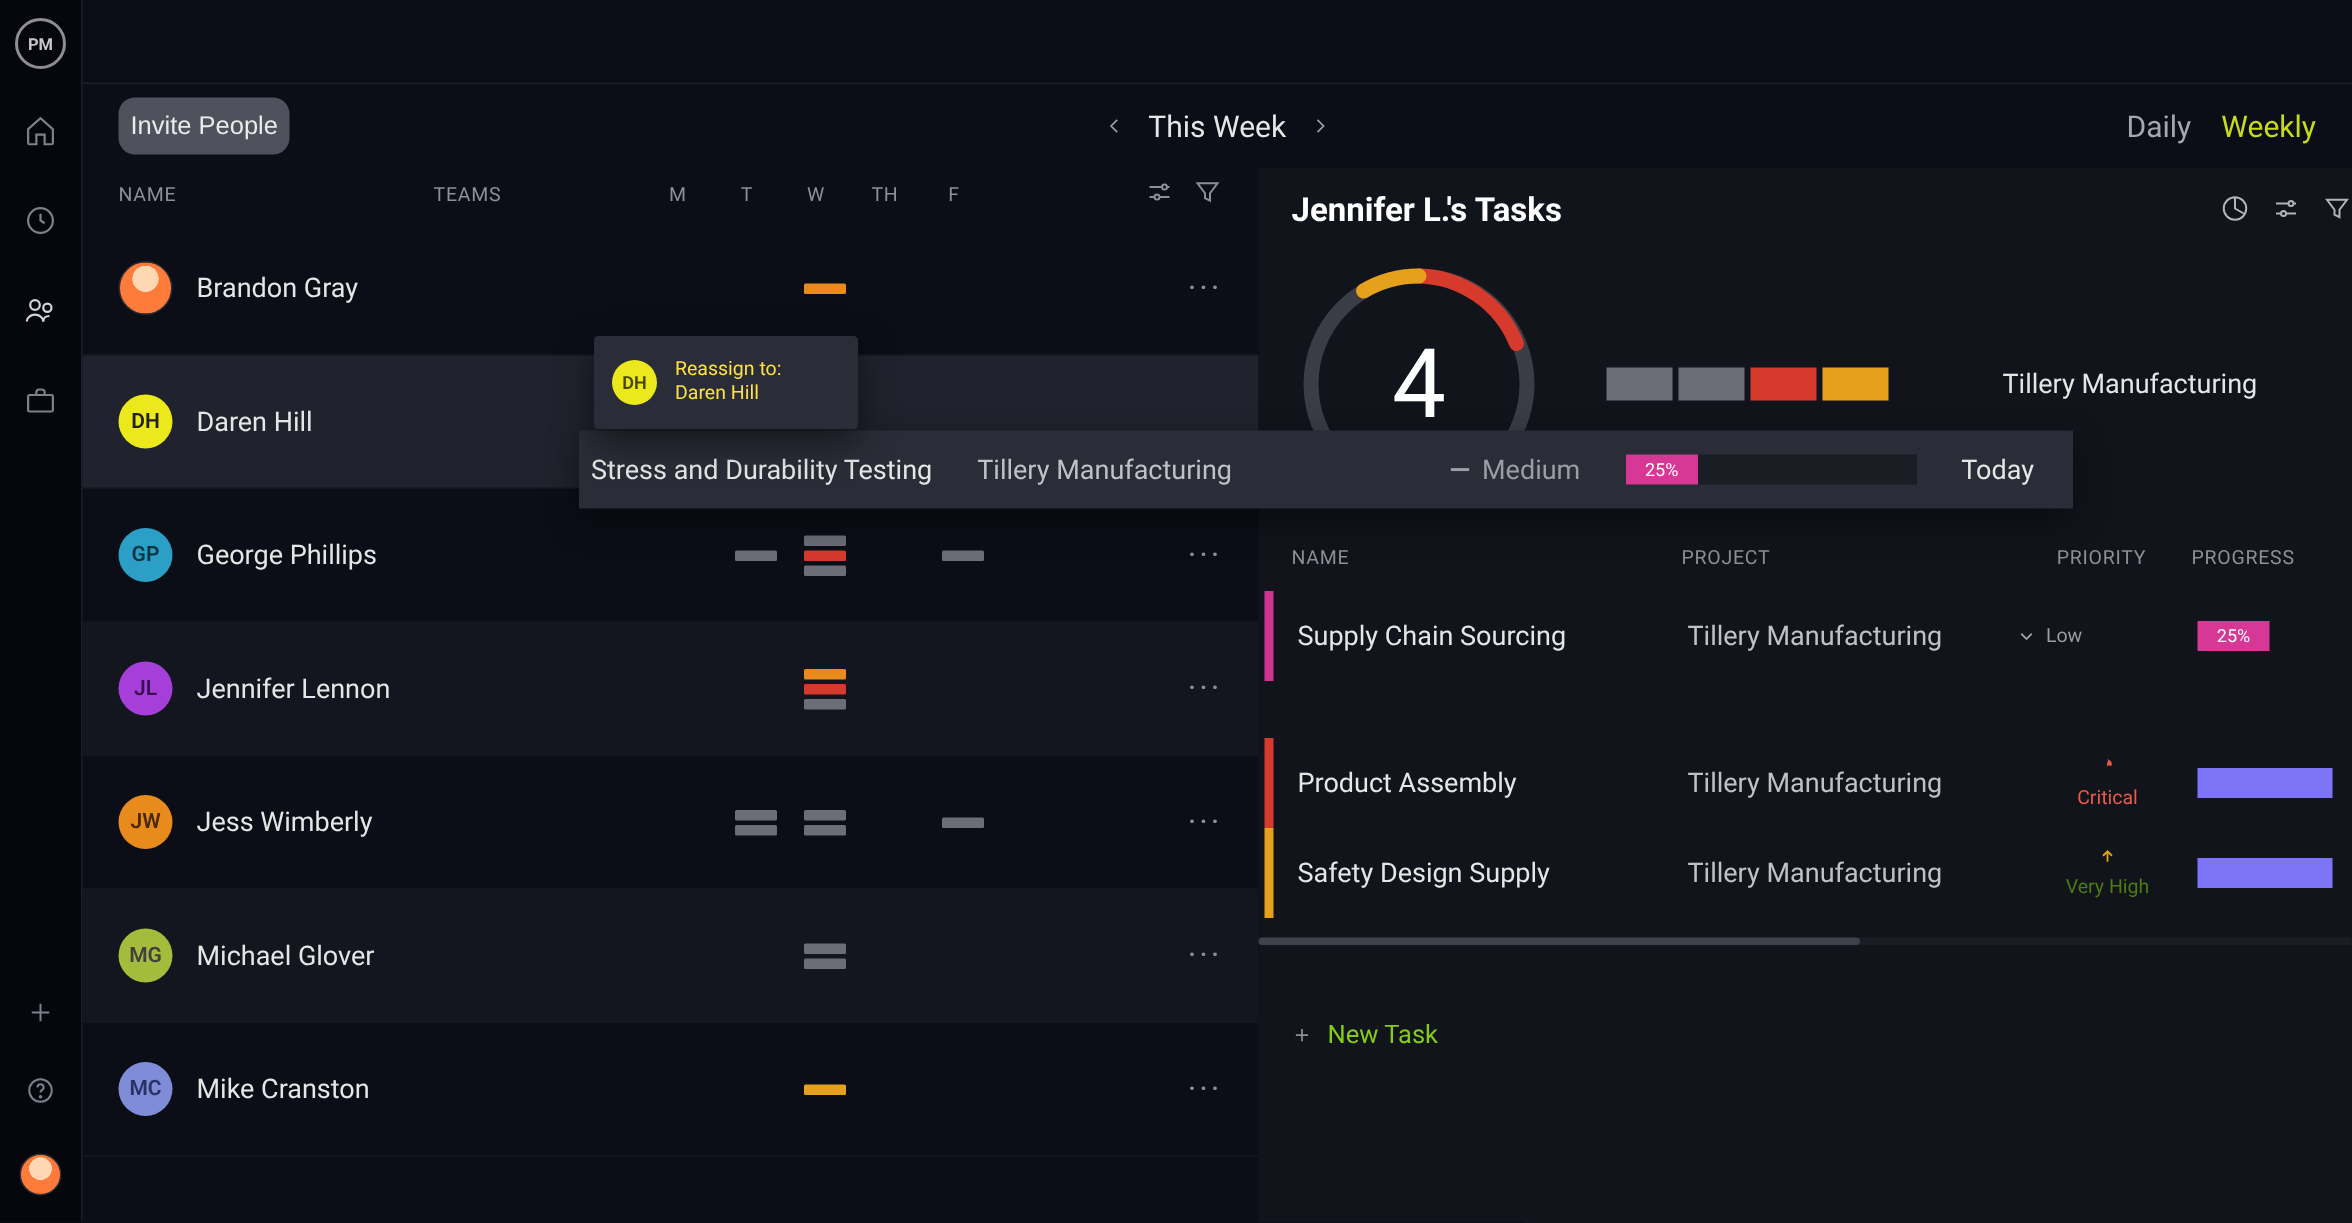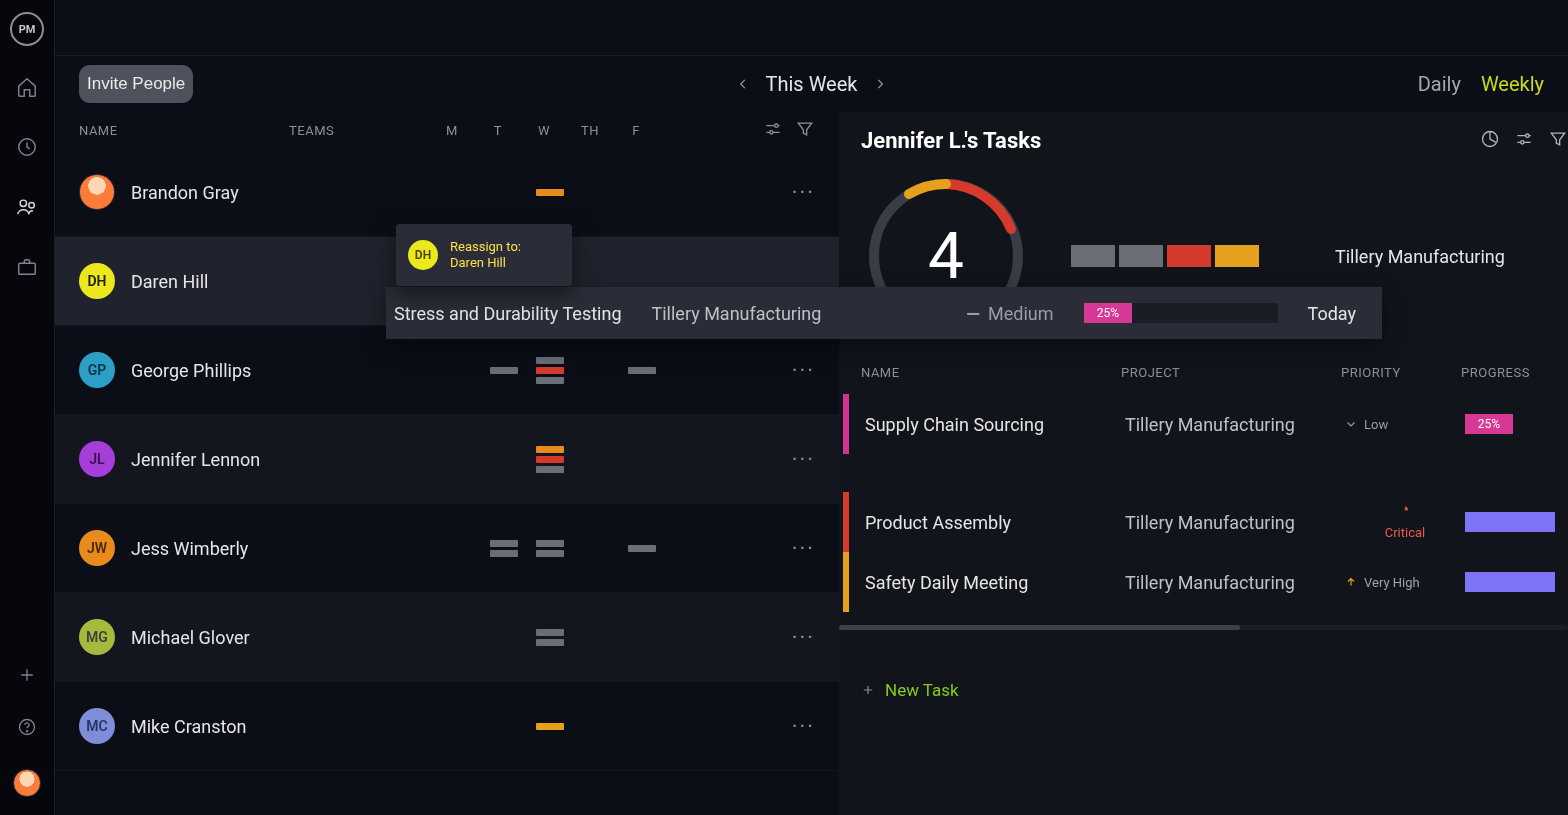--- a/index.html
+++ b/index.html
@@ -194,41 +194,41 @@
 .reassign .sm-av { width:30px; height:30px; border-radius:50%; background:#ebe81c; display:flex; align-items:center; justify-content:center; font-size:12px; font-weight:600; color:#4b4300;}
 .reassign .rt { font-size:13px; color:#fde047; line-height:1.25; }
 
 .task-cols {
   display:flex; margin-top:24px;
   color:#8d8f96; font-size:13px; letter-spacing:0.5px;
   padding-right:18px;
 }
 .task-cols .tc-name { width:260px; }
 .task-cols .tc-proj { width:220px; }
-.task-cols .tc-prio { width:120px; }
+.task-cols .tc-prio { width:120px;text-align:center; }
 .task-cols .tc-prog { }
 
 .task-row {
   display:flex; align-items:center;
   height:60px;
   border-left:4px solid transparent;
   padding-left:0;
   position:relative;
 }
 .task-row .border-l { position:absolute; left:-22px; top:0; bottom:0; width:6px; }
 .bl-pink { background:#d23291; }
 .bl-red { background:#d53a2d; }
 .bl-orange { background:#e5a01c; }
 .task-row.spaced { margin-top:38px; }
 .tr-name { width:260px; font-size:18px; color:#e6e6e6; }
 .tr-proj { width:220px; font-size:18px; color:#c0c1c6; }
 .tr-prio { width:120px; font-size:13px; display:flex; align-items:center; gap:7px; }
 .prio-low { color:#9b9da4; }
 .prio-crit { color:#ec5a47;flex-direction:column; }
-.prio-vhigh { color:#a3a3a3; }
+.prio-vhigh { color:#4d7c0f;flex-direction:column; }
 .tr-prog { width:90px; height:20px; display:flex; align-items:center; }
 .pg-pink { background:#d83895; width:48px; height:20px; display:flex; align-items:center; justify-content:center; font-size:12px; color:#fff;}
 .pg-purple { width:90px; height:20px; background:#7e74f8; }
 
 .new-task {
   display:flex; align-items:center; gap:10px;
   color:#84cc16; font-size:17px;
   margin-top:68px;
   cursor:pointer;
 }
@@ -523,21 +523,21 @@
                 </svg>
               <span>Critical</span>
             </div>
             <div class="tr-prog">
                 <div class="pg-purple"></div>
               </div>
           </div>
 
           <div class="task-row">
             <div class="border-l bl-orange"></div>
-            <div class="tr-name">Safety Daily Meeting</div>
+            <div class="tr-name">Safety Design Supply</div>
             <div class="tr-proj">Tillery Manufacturing</div>
             <div class="tr-prio prio-vhigh">
               <svg width="12" height="12" viewBox="0 0 24 24">
                   <path d="M12 19V5M6 11l6-6 6 6" stroke="#e5a01c" stroke-width="2.4" fill="none"></path>
                 </svg>
               <span>Very High</span>
             </div>
             <div class="tr-prog">
                 <div class="pg-purple"></div>
               </div>

